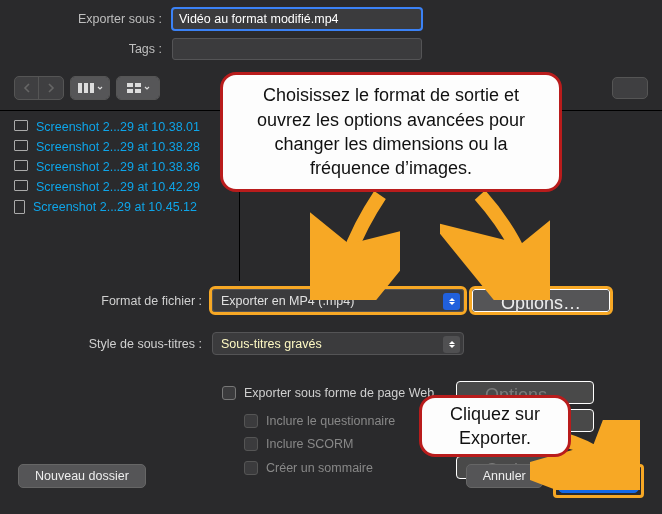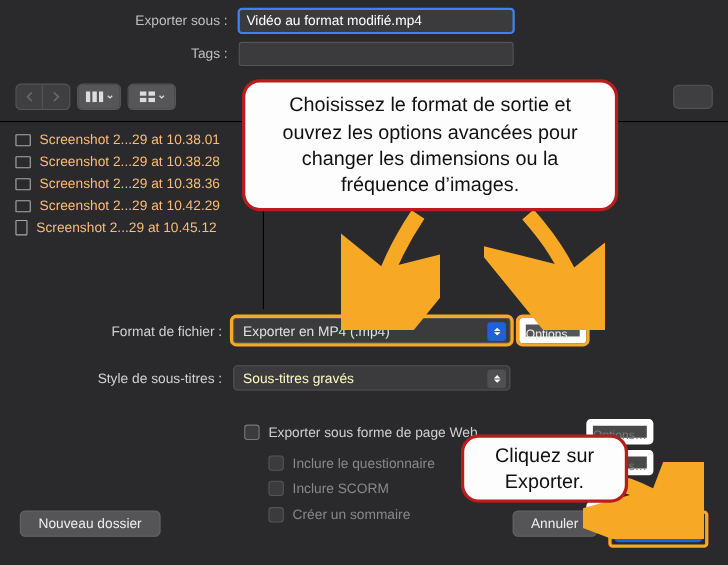--- a/index.html
+++ b/index.html
@@ -9,21 +9,21 @@
     background: #2a2a2c;
     font-family: -apple-system, "Helvetica Neue", Arial, sans-serif;
     font-size: 12.5px;
     color: #d8d8d8;
     position: relative;
     overflow: hidden;
   }
   
   .top-area { padding: 8px 18px 0 0; }
   .field-row { display: flex; align-items: center; margin-bottom: 8px; }
-  .field-label { width: 217px; text-align: right; padding-right: 10px; color: #bfbfbf; }
+  .field-label { width: 172px; text-align: right; padding-right: 10px; color: #bfbfbf; }
   .text-input {
     flex: 0 0 250px;
     background: #3b3b3d;
     border: 1px solid #545456;
     border-radius: 3px;
     padding: 3px 6px;
     color: #fff;
     font-size: 12.5px;
     height: 22px;
   }
@@ -62,21 +62,21 @@
   .search-blob {
     margin-left: auto;
     width: 36px; height: 22px;
     background: #3f3f41;
     border: 1px solid #555;
     border-radius: 5px;
   }
   
   .main { display: flex; height: 170px; }
   .file-col { flex: 0 0 240px; border-right: 1px solid #000; padding-top: 6px; }
-  .file-row { display:flex; align-items:center; gap:8px; padding:3px 14px; color:#fdba74; }
+  .file-row { display:flex; align-items:flex-start; gap:8px; padding:3px 14px; color:#0ea5e9; }
   .file-row .icon { width:14px; height:11px; border:1px solid #aaa; border-radius:1px; position:relative;}
   .file-row .icon.landscape {}
   .file-row .icon.portrait { width:11px; height:14px; }
   
   .options-panel { padding: 8px 18px 4px 0; }
   .opt-row { display:flex; align-items:center; margin-bottom:20px; }
   .opt-label { width:212px; text-align:right; padding-right:10px; color:#d0d0d0; }
   .select {
     flex: 0 0 252px;
     background: #3b3b3d;
@@ -95,26 +95,26 @@
     display:flex; flex-direction:column; align-items:center; justify-content:center;
     gap:1px;
   }
   .select.disabled .chev { background:#505052; }
   .chev::before,.chev::after{content:'';width:0;height:0;border-left:3px solid transparent;border-right:3px solid transparent;}
   .chev::before{border-bottom:3px solid #fff;}
   .chev::after{border-top:3px solid #fff;}
   .opt-btn {
     margin-left: 8px;
     background:#555557;
-    border:6px solid #ffffff;
+    border:1px solid #ffffff;
     border-radius:4px;
-    padding:3px 0;
+    padding:3px 28px;
     color:#eee;
     height:23px;
-    font-size:11px;
+    font-size:18px;
   }
   .opt-btn.disabled { color:#7a7a7a; background:#494949; }
   .hl-orange { outline:3px solid #f7a825; outline-offset:0; border-radius:3px; }
   .checkbox-row { display:flex; align-items:center; gap:8px; margin-left:222px; margin-bottom:5px; color:#cfcfcf;}
   .checkbox-row.sub { margin-left:244px; color:#888;}
   .cb { width:14px; height:14px; border:1px solid #777; border-radius:3px; background:#3b3b3d;}
   .cb.disabled { border-color:#555; }
   
   .bottom-bar { display:flex; align-items:flex-start; padding:12px 18px; gap:10px; position:absolute; bottom:4px; left:0; right:0;}
   .mac-btn {

